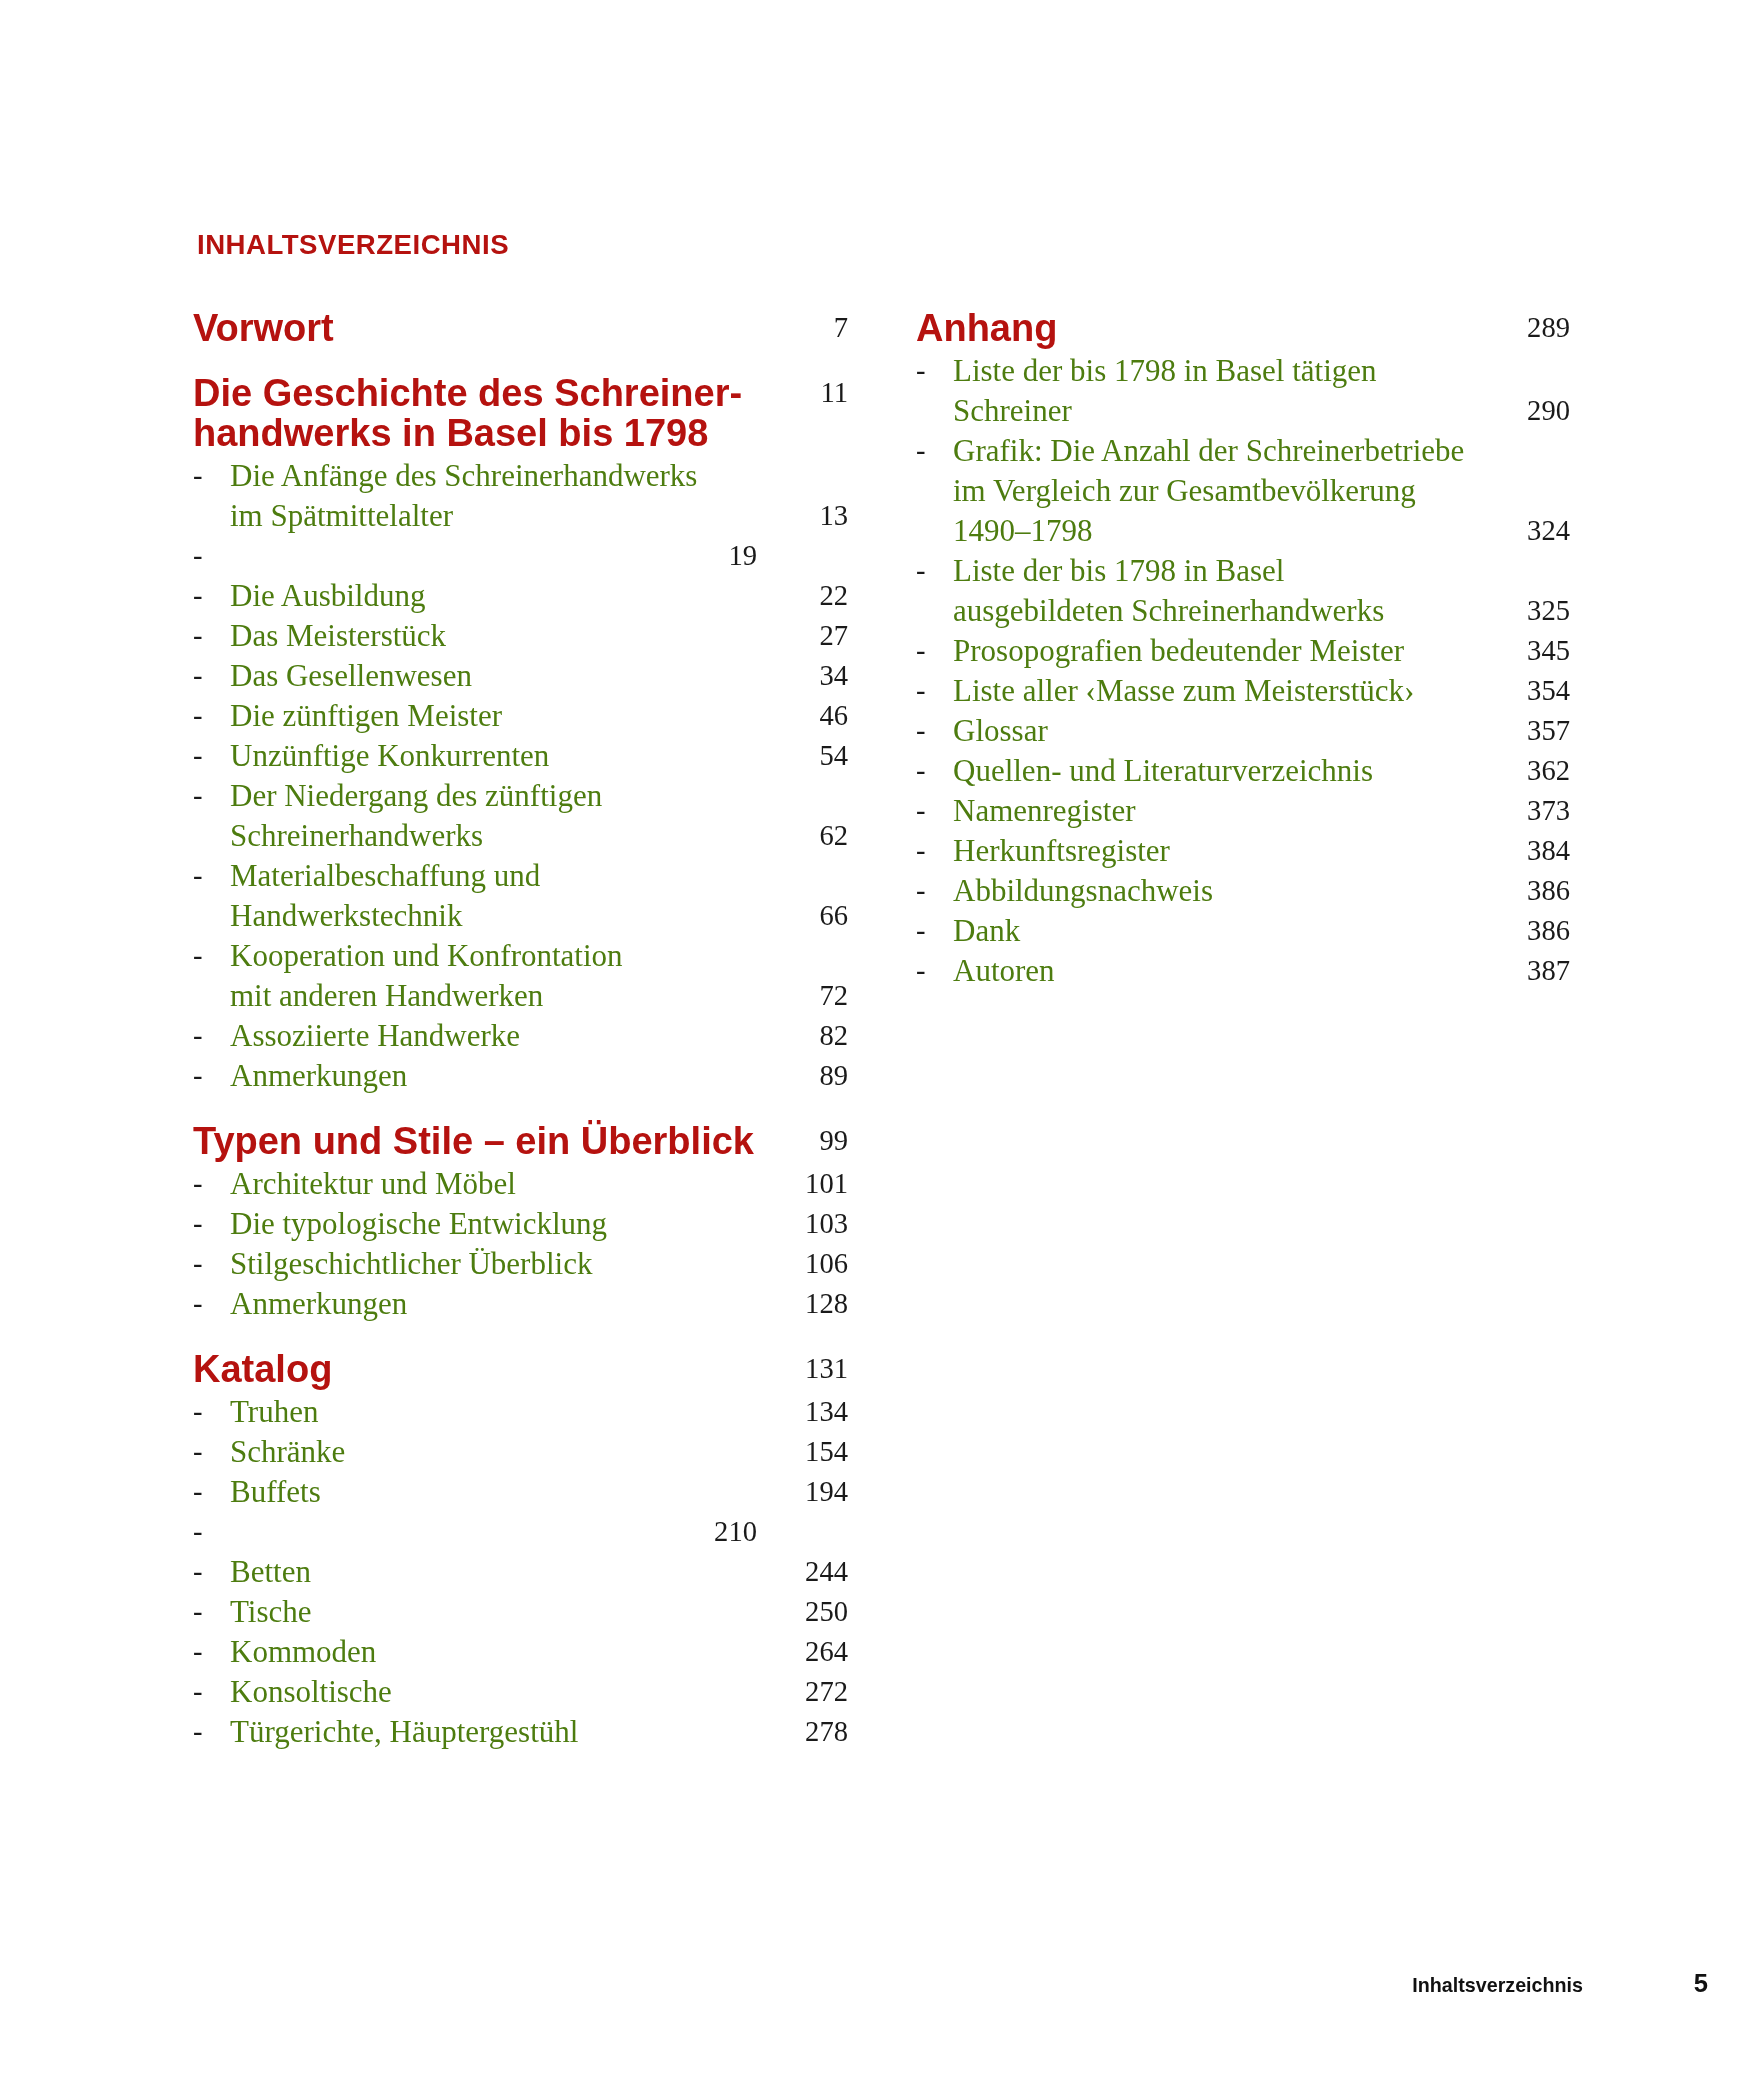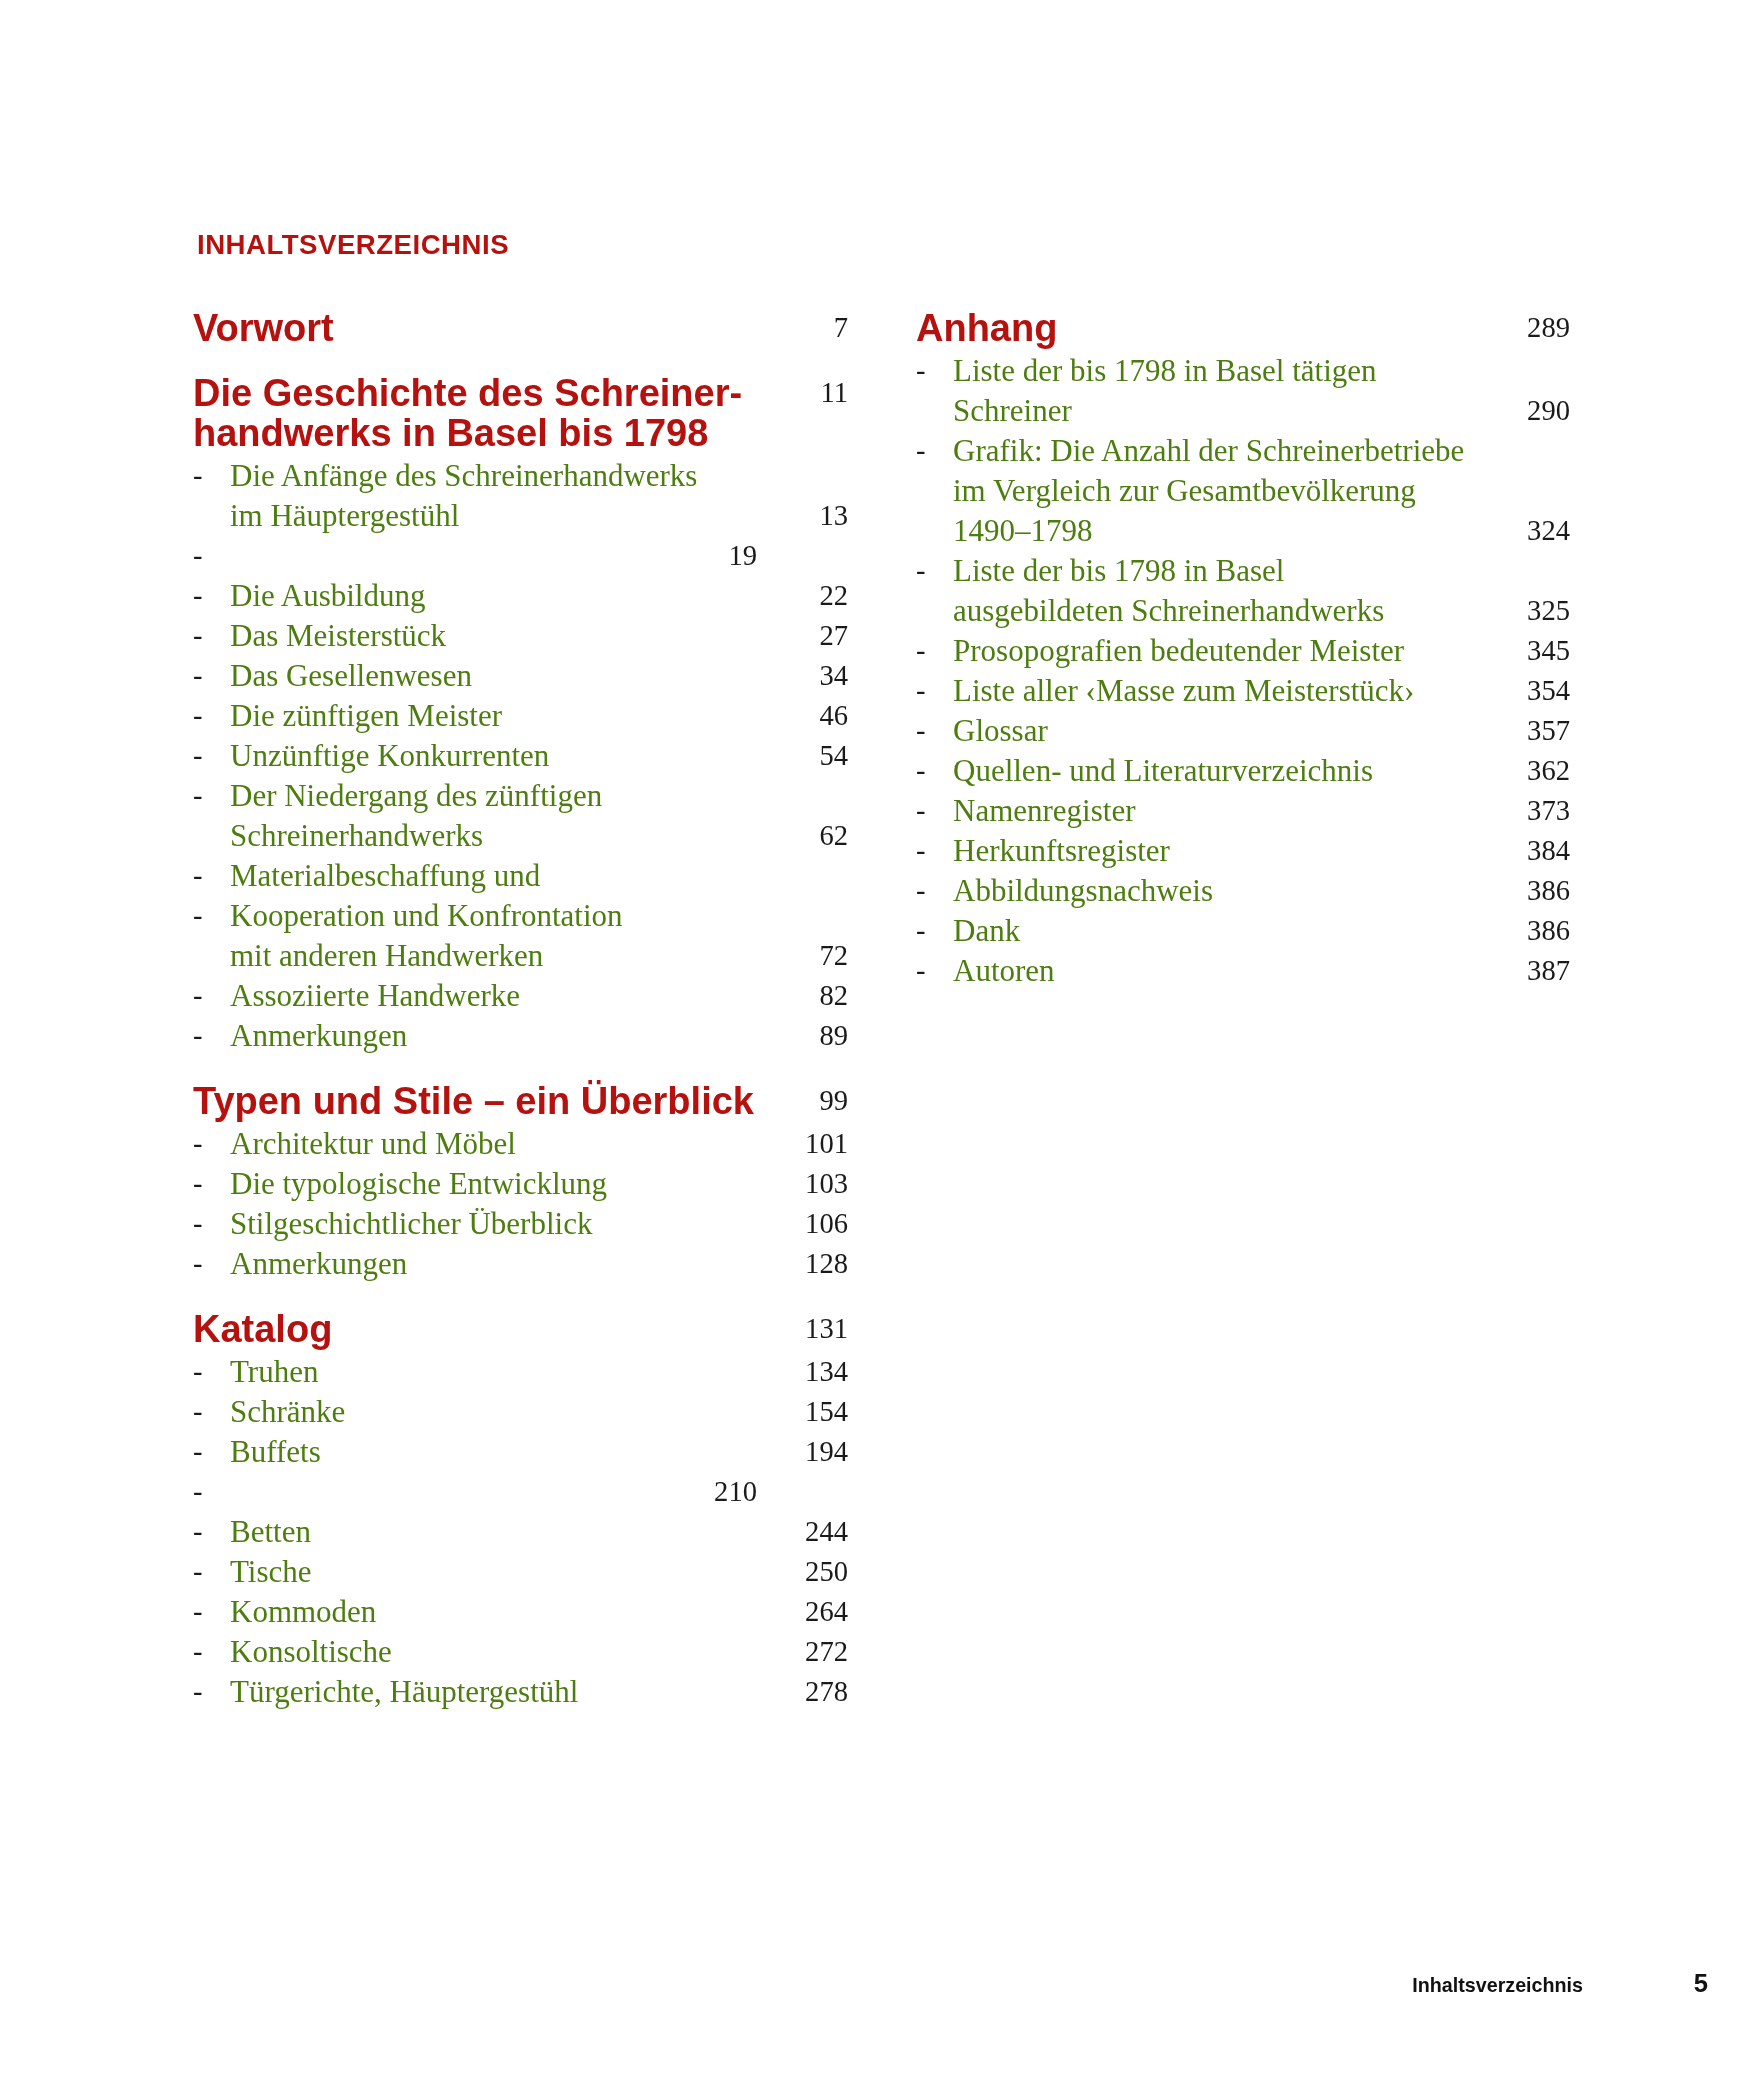--- a/index.html
+++ b/index.html
@@ -105,21 +105,21 @@
         <div class="num"></div>
       </div>
       <div class="toc-items">
         <div class="row item-row">
           <div class="dash">-</div>
           <div class="text">Die Anfänge des Schreinerhandwerks</div>
           <div class="num"></div>
         </div>
         <div class="row item-row">
           <div class="dash"></div>
-          <div class="text">im Häuptergestühl</div>
+          <div class="text">im Spätmittelalter</div>
           <div class="num">13</div>
         </div>
         <div class="row item-row">
           <div class="dash">-</div>
           <div class="num">19</div>
         </div>
         <div class="row item-row">
           <div class="dash">-</div>
           <div class="text">Die Ausbildung</div>
           <div class="num">22</div>
@@ -153,20 +153,25 @@
           <div class="dash"></div>
           <div class="text">Schreinerhandwerks</div>
           <div class="num">62</div>
         </div>
         <div class="row item-row">
           <div class="dash">-</div>
           <div class="text">Materialbeschaffung und</div>
           <div class="num"></div>
         </div>
         <div class="row item-row">
+          <div class="dash"></div>
+          <div class="text">Handwerkstechnik</div>
+          <div class="num">66</div>
+        </div>
+        <div class="row item-row">
           <div class="dash">-</div>
           <div class="text">Kooperation und Konfrontation</div>
           <div class="num"></div>
         </div>
         <div class="row item-row">
           <div class="dash"></div>
           <div class="text">mit anderen Handwerken</div>
           <div class="num">72</div>
         </div>
         <div class="row item-row">

